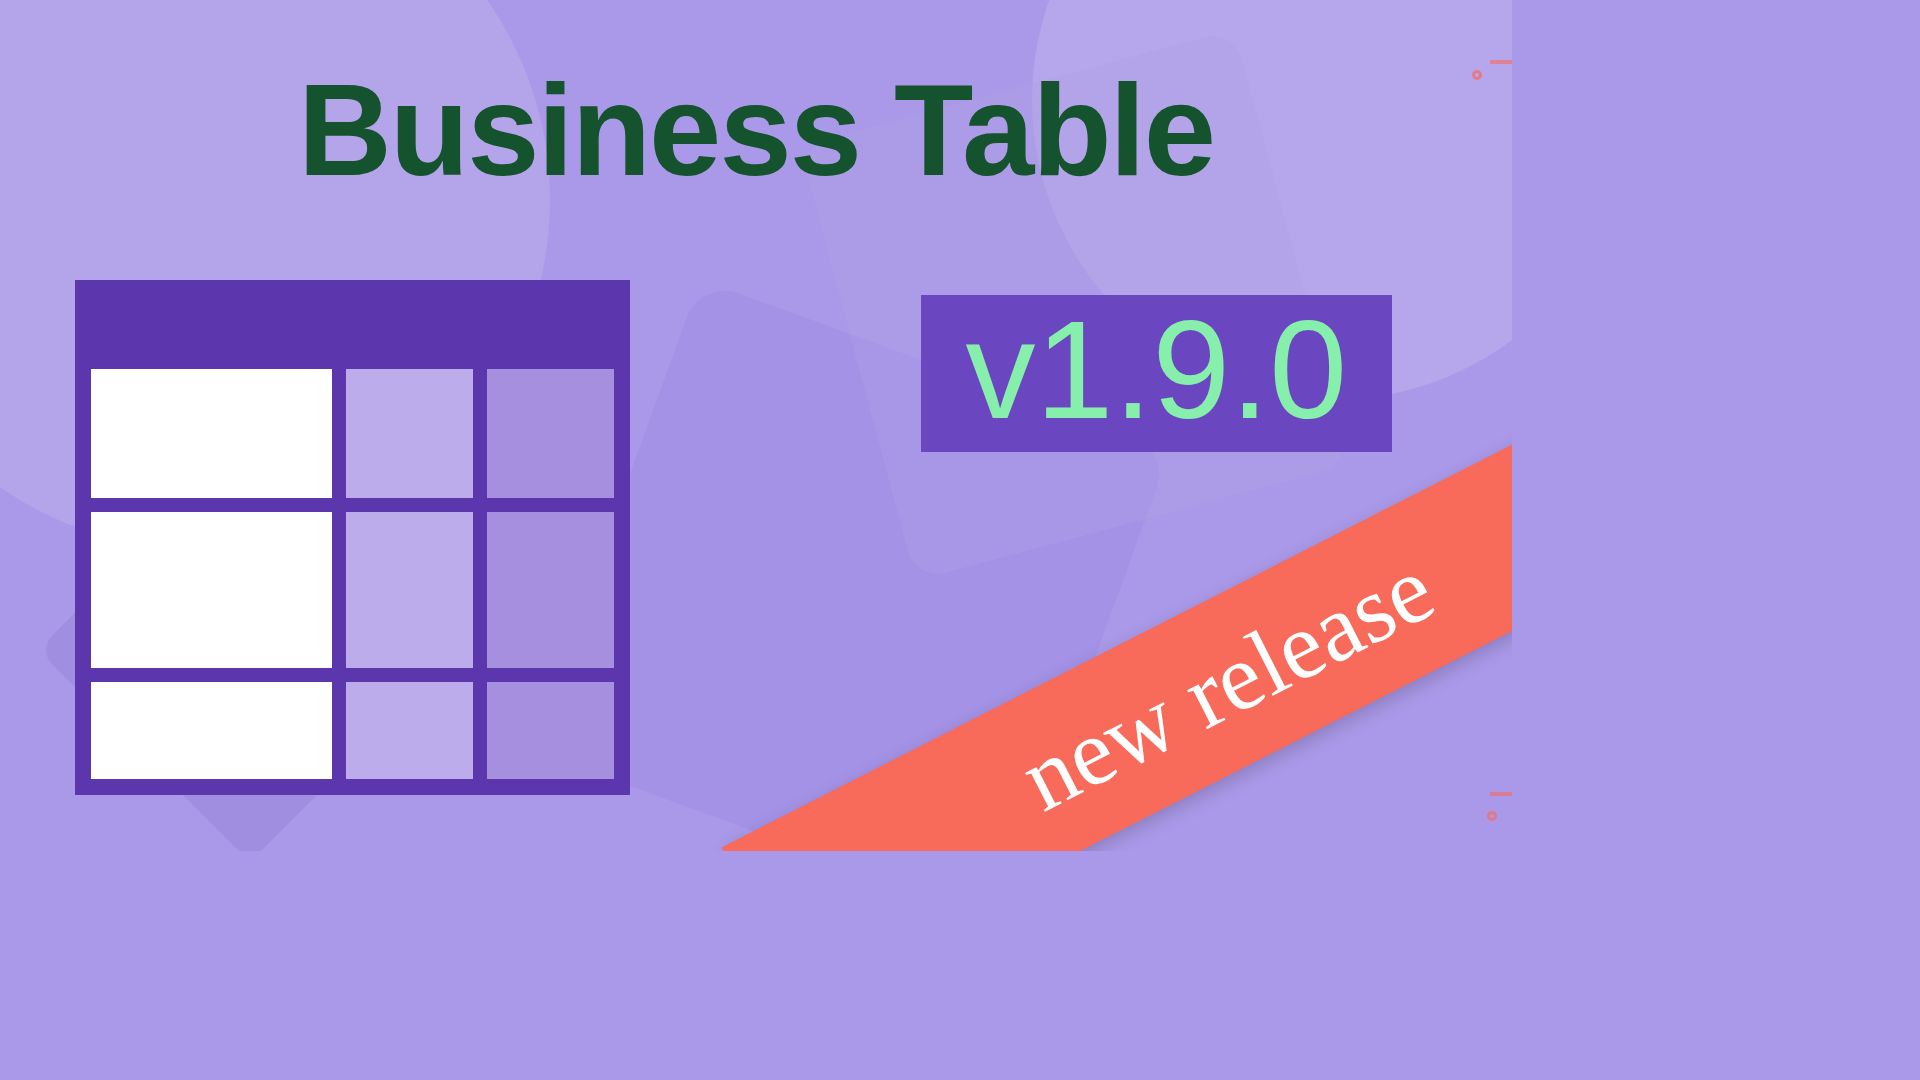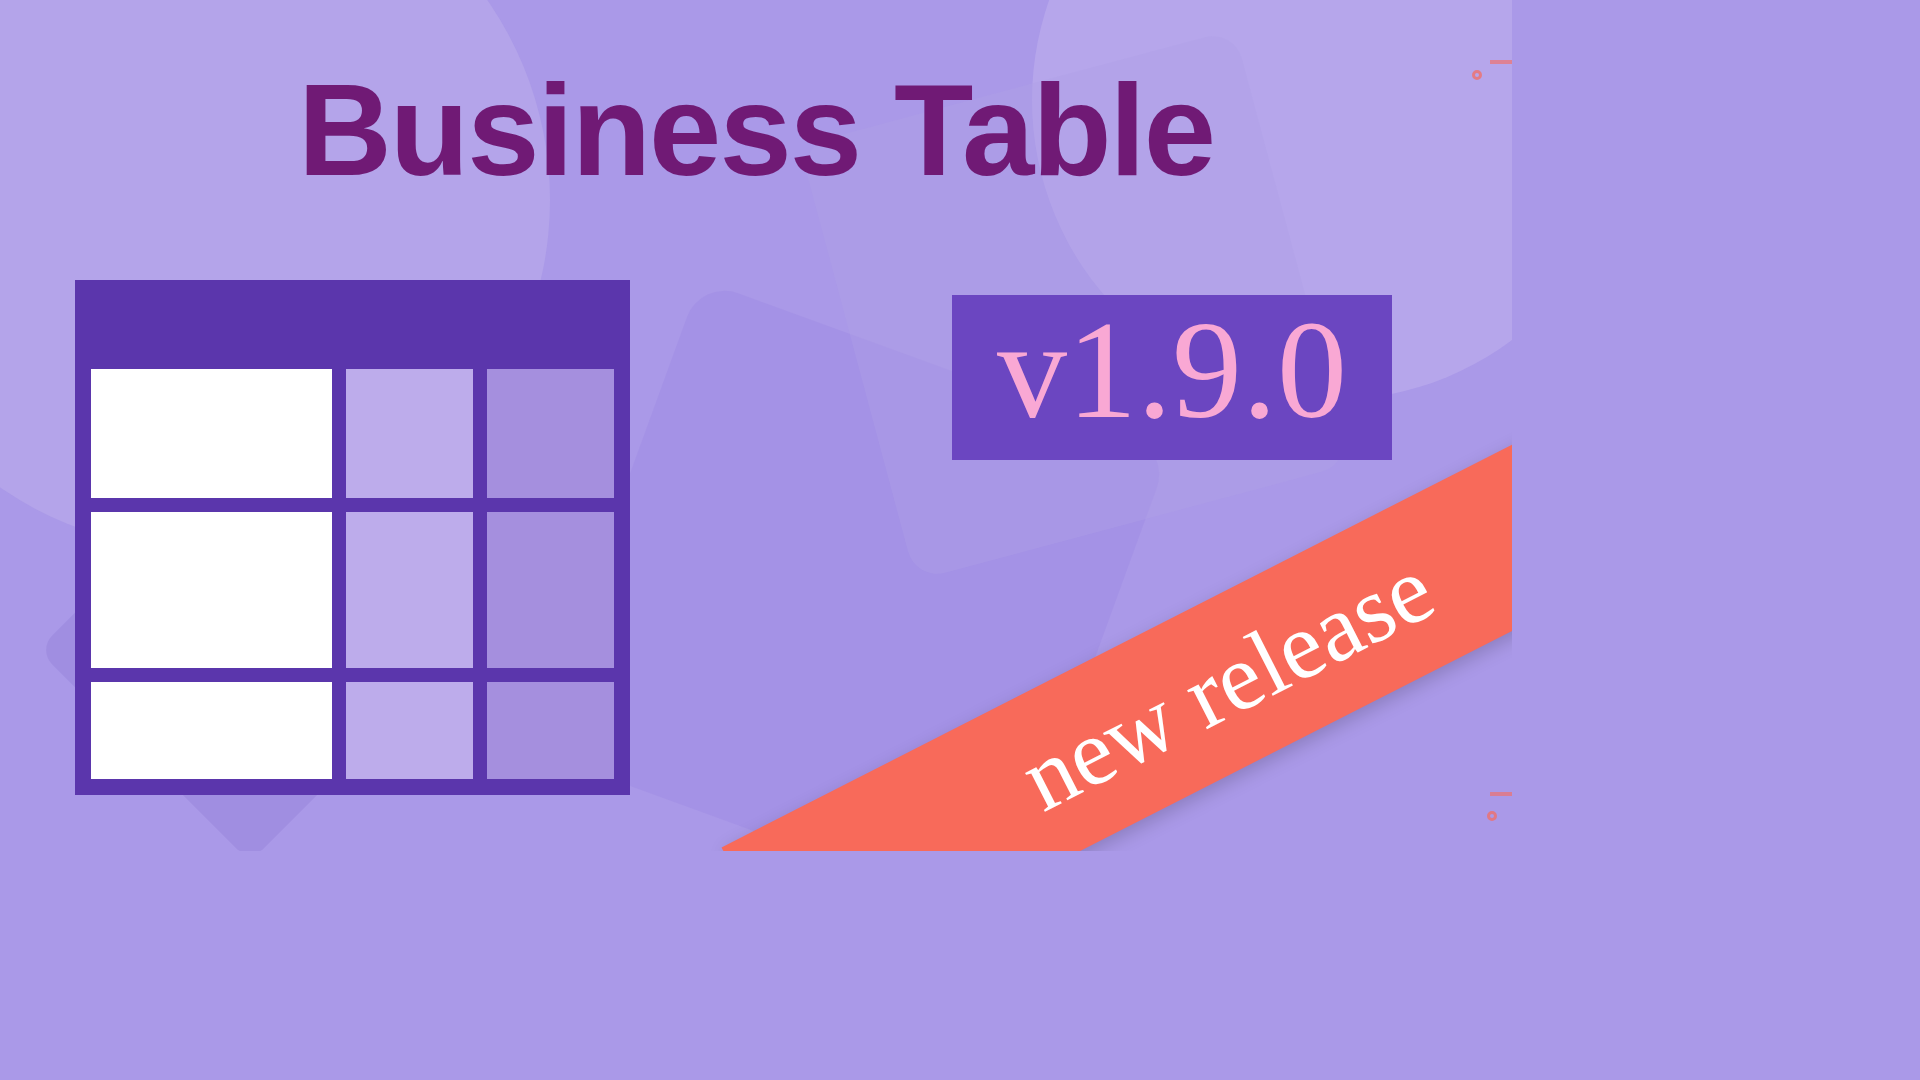--- a/index.html
+++ b/index.html
@@ -17,21 +17,21 @@
     .shape2 { width: 600px; height: 600px; border-radius: 50%; background: rgba(200,185,240,0.4); right: -120px; top: -200px; }
     .shape3 { width: 500px; height: 500px; background: rgba(155,135,225,0.35); transform: rotate(20deg); left: 600px; top: 350px; border-radius: 40px; }
     .shape4 { width: 450px; height: 450px; background: rgba(175,160,230,0.4); transform: rotate(-15deg); left: 850px; top: 80px; border-radius: 30px; }
     .shape5 { width: 300px; height: 300px; background: rgba(140,120,210,0.3); transform: rotate(45deg); left: 100px; top: 500px; border-radius: 20px; }
 
     .title {
       position: absolute;
       top: 55px;
       left: 50%;
       transform: translateX(-50%);
-      color: #701a75;
+      color: #14532d;
       font-size: 130px;
       font-weight: 700;
       letter-spacing: -2px;
       white-space: nowrap;
     }
 
     .table-graphic {
       position: absolute;
       left: 75px;
       top: 280px;
@@ -65,24 +65,24 @@
     .table-graphic .cell { display: block; }
     .table-graphic .c1 { flex: 1.9; background: #ffffff; }
     .table-graphic .c2 { flex: 1; background: #bdaceb; }
     .table-graphic .c3 { flex: 1; background: #a58fde; }
 
     .version-badge {
       position: absolute;
       right: 120px;
       top: 295px;
       background: #6b46c1;
-      color: #f9a8d4;
-      font-family: Liberation Serif, serif;
+      color: #86efac;
+      font-family: Liberation Sans, sans-serif;
       font-size: 140px;
-      padding: 5px 45px 20px 45px;
+      padding: 5px 45px 12px 45px;
       line-height: 1;
     }
 
     .ribbon {
       position: absolute;
       background: #f86a5a;
       color: #ffffff;
       font-family: Georgia, 'Times New Roman', serif;
       font-size: 95px;
       width: 1050px;

